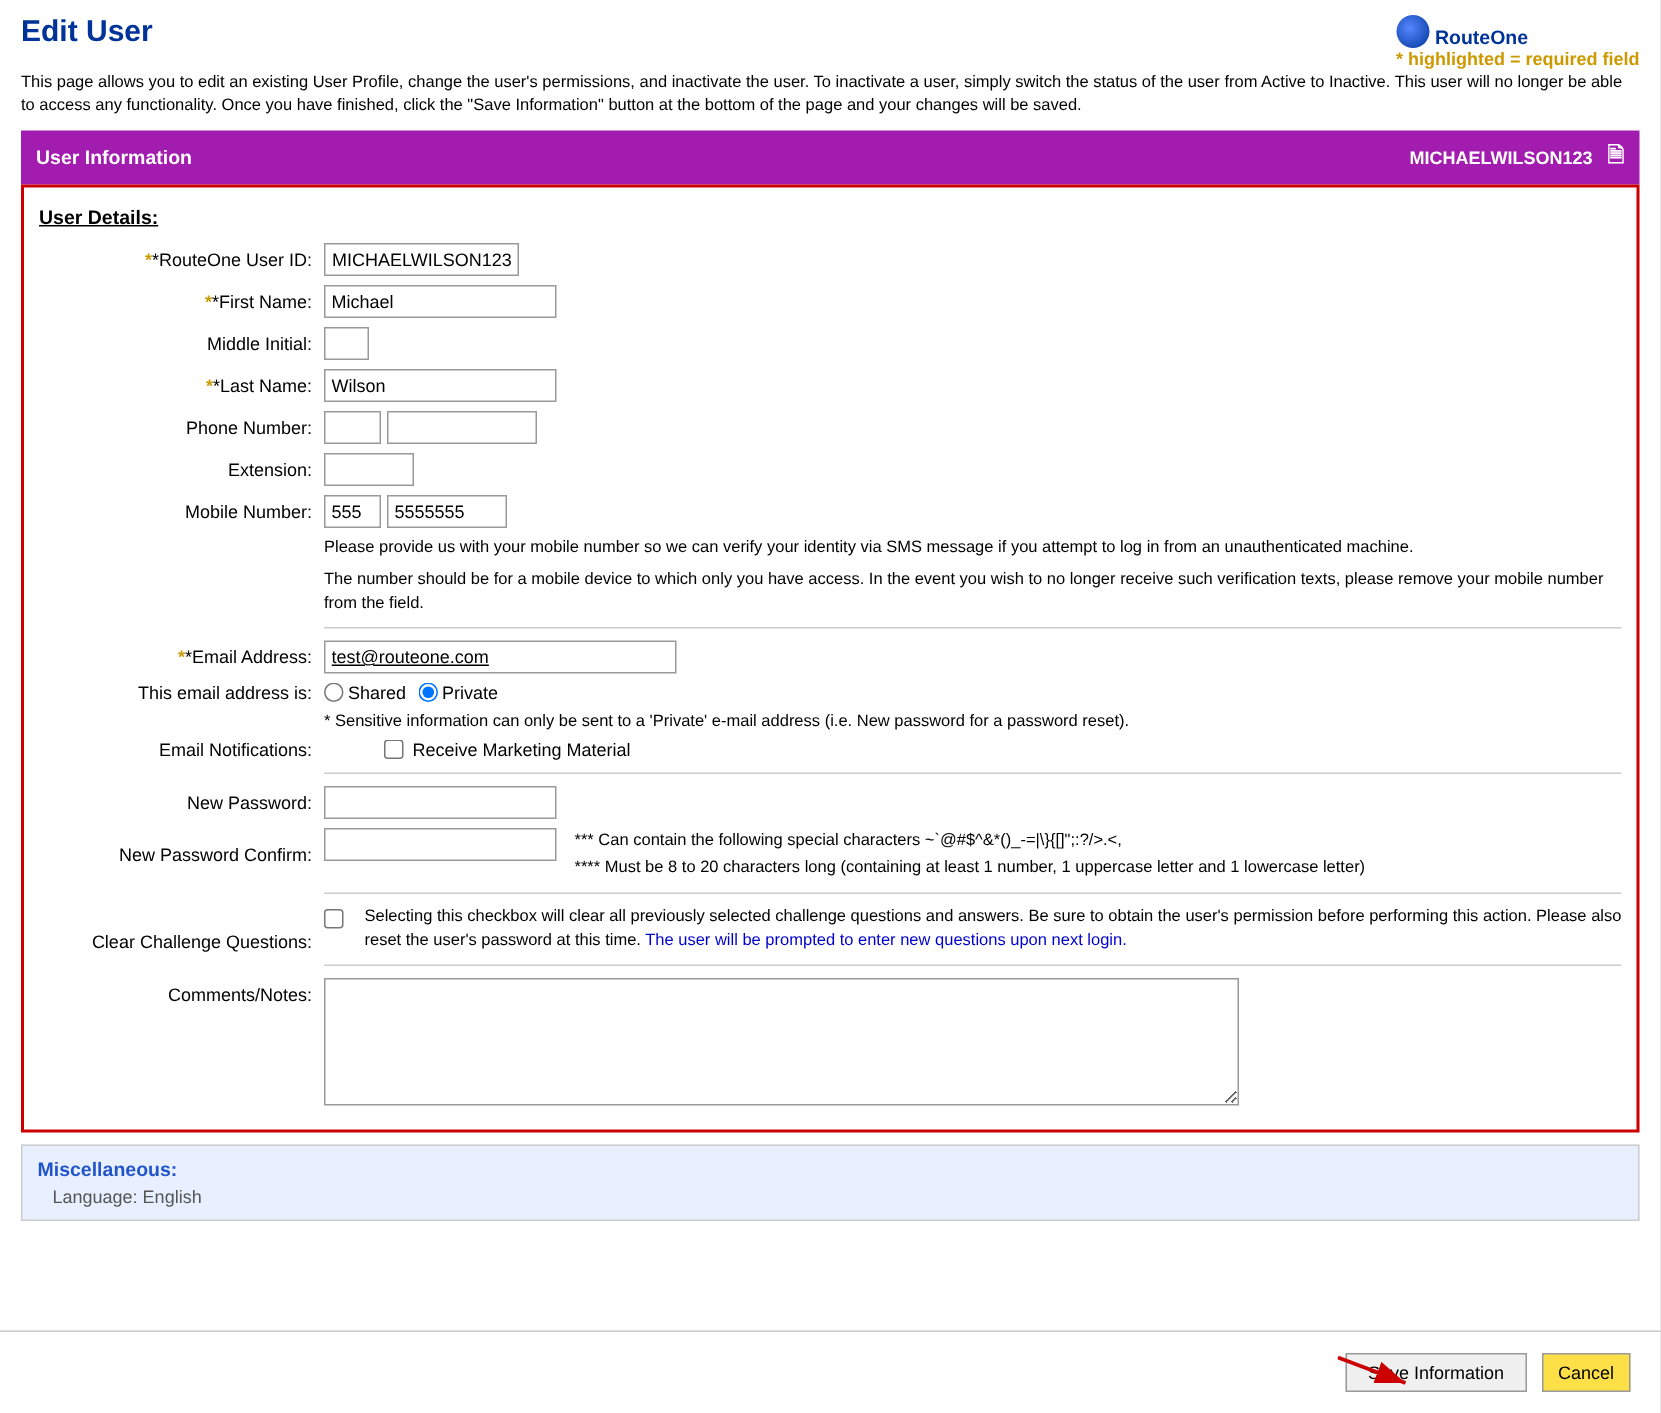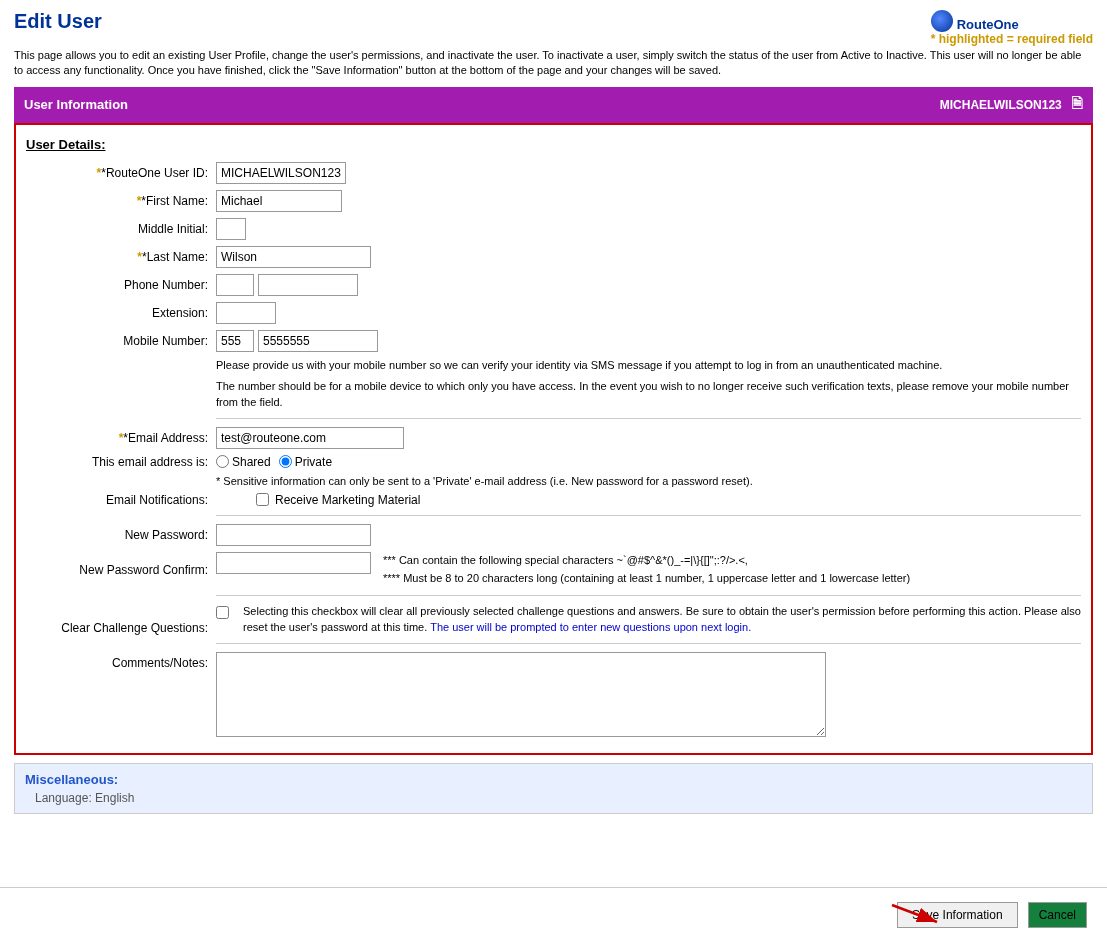--- a/index.html
+++ b/index.html
@@ -34,30 +34,30 @@
 
     input[type="text"], input[type="password"] {
       border: 1px solid #999;
       padding: 2px 4px;
       font-size: 12px;
       height: 22px;
       background: #fff;
     }
 
     .input-userid { width: 130px; }
-    .input-firstname { width: 126px; }
+    .input-firstname { width: 155px; }
     .input-middle { width: 30px; }
     .input-lastname { width: 155px; }
     .input-title { width: 195px; }
     .input-phone-area { width: 38px; }
     .input-phone-main { width: 100px; }
     .input-extension { width: 60px; }
     .input-mobile-area { width: 38px; }
-    .input-mobile-main { width: 120px; }
-    .input-email { width: 188px; }
+    .input-mobile-main { width: 80px; }
+    .input-email { width: 235px; text-decoration: underline; }
     .input-password { width: 155px; }
     .input-passwordconfirm { width: 155px; }
 
     .mobile-note { font-size: 11px; color: #000; margin-left: 190px; margin-bottom: 6px; line-height: 1.4; padding-right: 10px; }
 
     .email-type-row { display: flex; align-items: center; gap: 8px; }
     .radio-label { display: flex; align-items: center; gap: 3px; font-size: 12px; }
 
     .sensitive-note { font-size: 11px; color: #000; margin-left: 190px; margin-bottom: 6px; }
 
@@ -75,21 +75,21 @@
     .misc-section { background: #e8f0ff; border: 1px solid #ccc; padding: 8px 10px; margin-bottom: 8px; }
     .misc-title { font-size: 13px; font-weight: bold; color: #2255cc; margin-bottom: 4px; }
     .misc-row { font-size: 12px; color: #555; margin-left: 10px; }
 
     .footer-bar { background: #fff; border-top: 1px solid #ccc; padding: 14px 20px; display: flex; justify-content: flex-end; align-items: center; gap: 10px; position: relative; }
 
     .arrow-indicator { position: absolute; right: 160px; display: flex; align-items: center; }
     .arrow-svg { }
 
     .btn-save { background: #f0f0f0; border: 1px solid #999; padding: 5px 14px; font-size: 12px; cursor: pointer; color: #000; font-weight: normal; }
-    .btn-cancel { background: #15803d; border: 1px solid #999; padding: 5px 10px; font-size: 12px; cursor: pointer; color: #000; }
+    .btn-cancel { background: #fde047; border: 1px solid #999; padding: 5px 10px; font-size: 12px; cursor: pointer; color: #000; }
   </style>
 </head>
 <body>
 
 <div class="page-wrapper">
   <div class="main-content">
 
     <div class="top-bar">
       <h1 class="page-title">Edit User</h1>
       <div style="text-align:right;">

